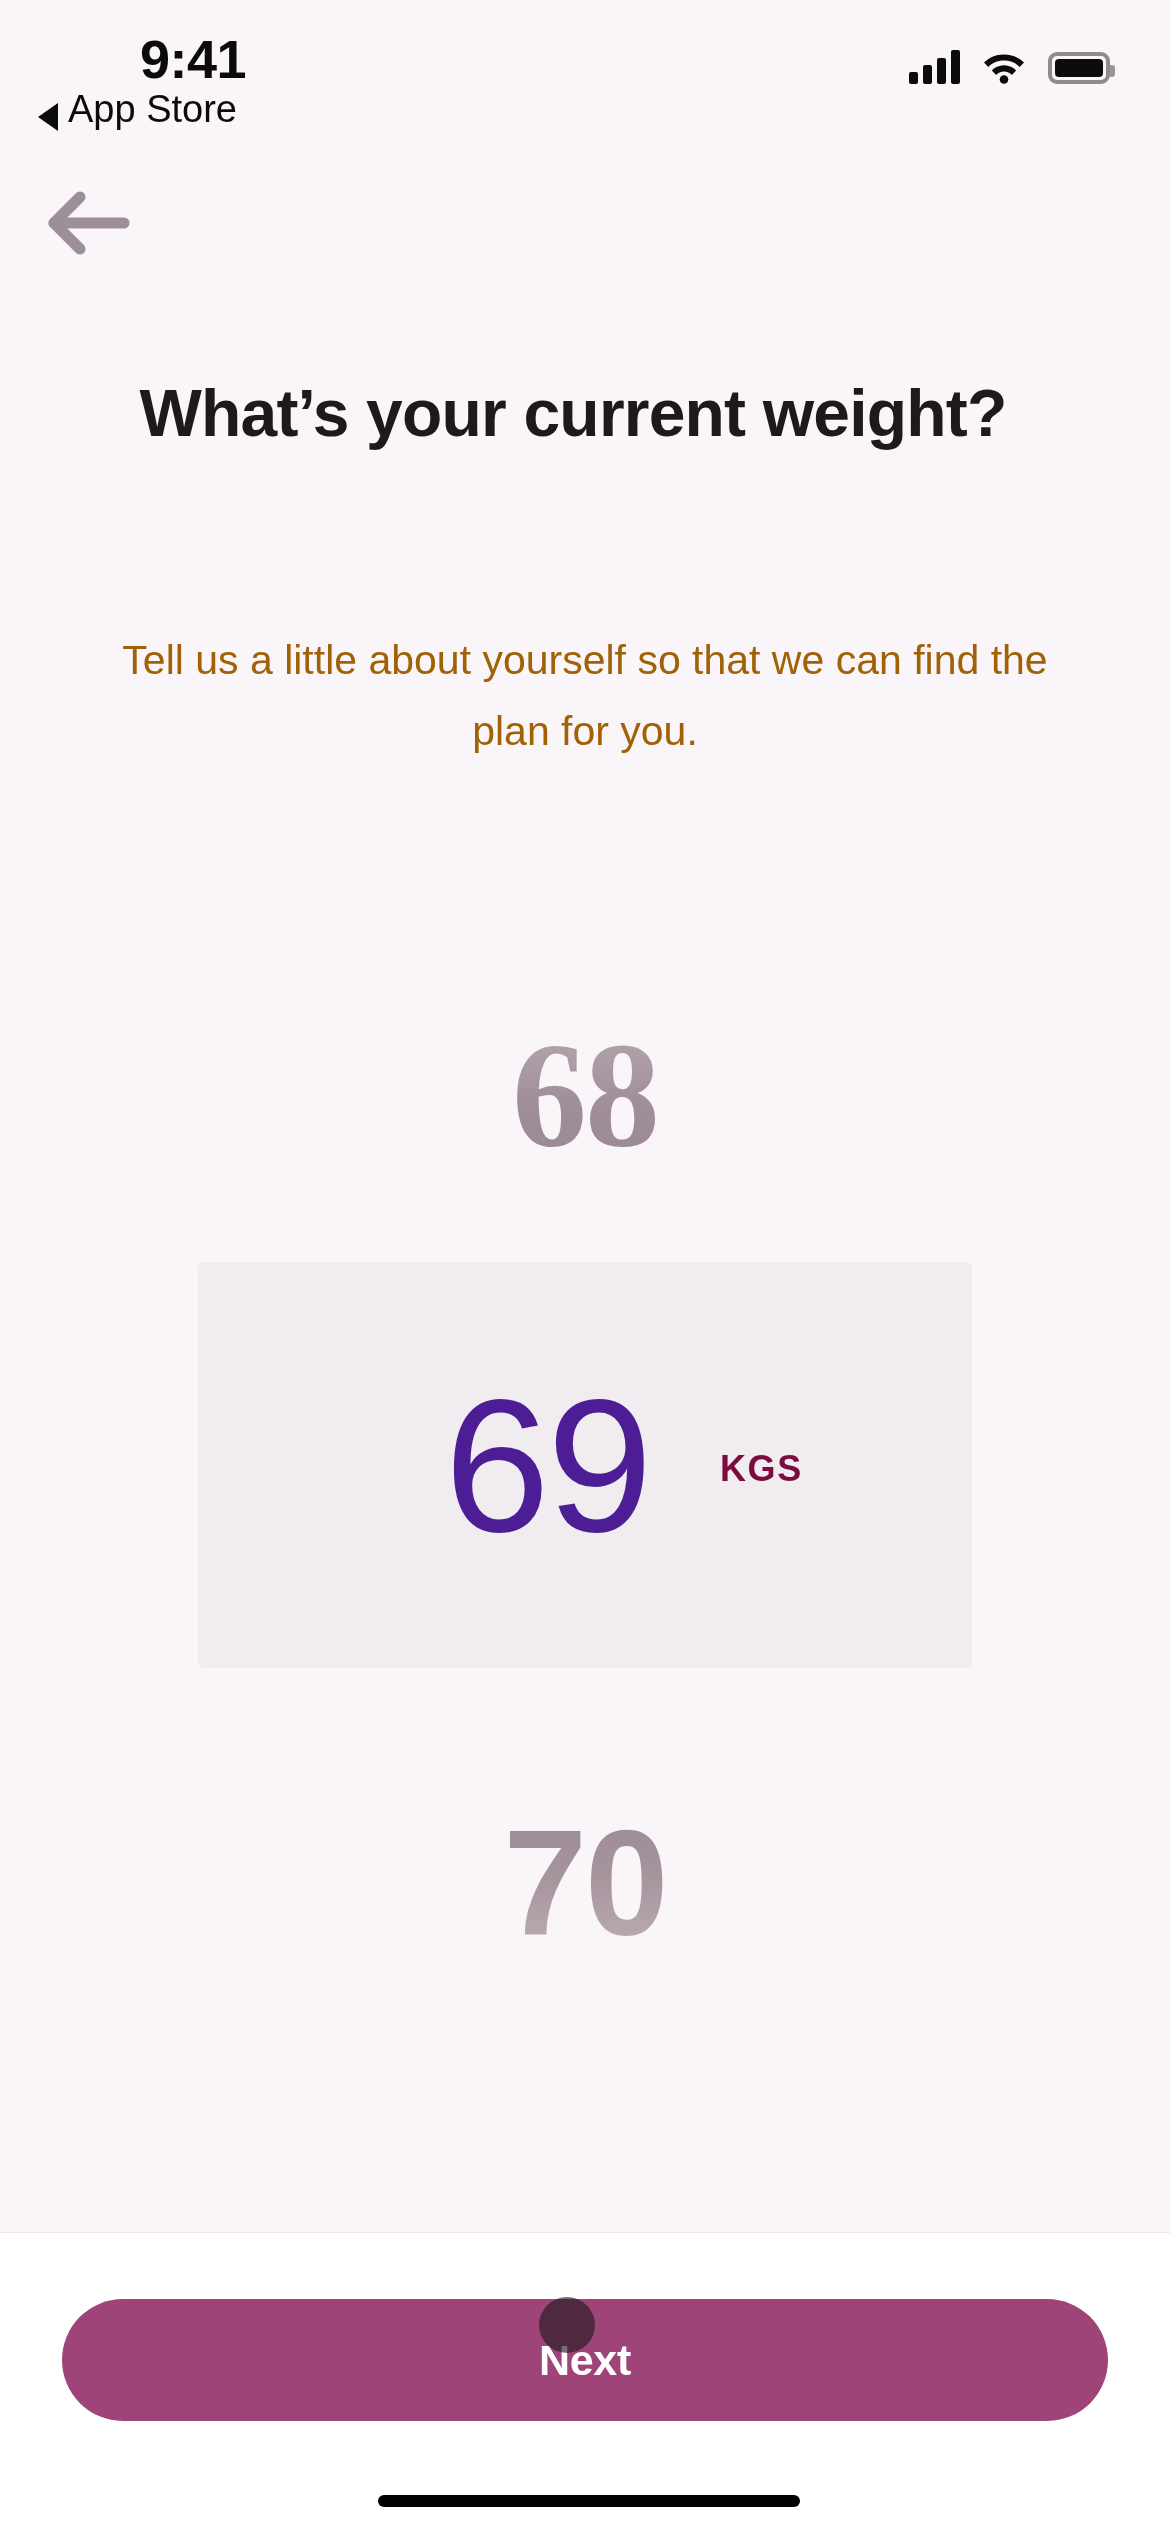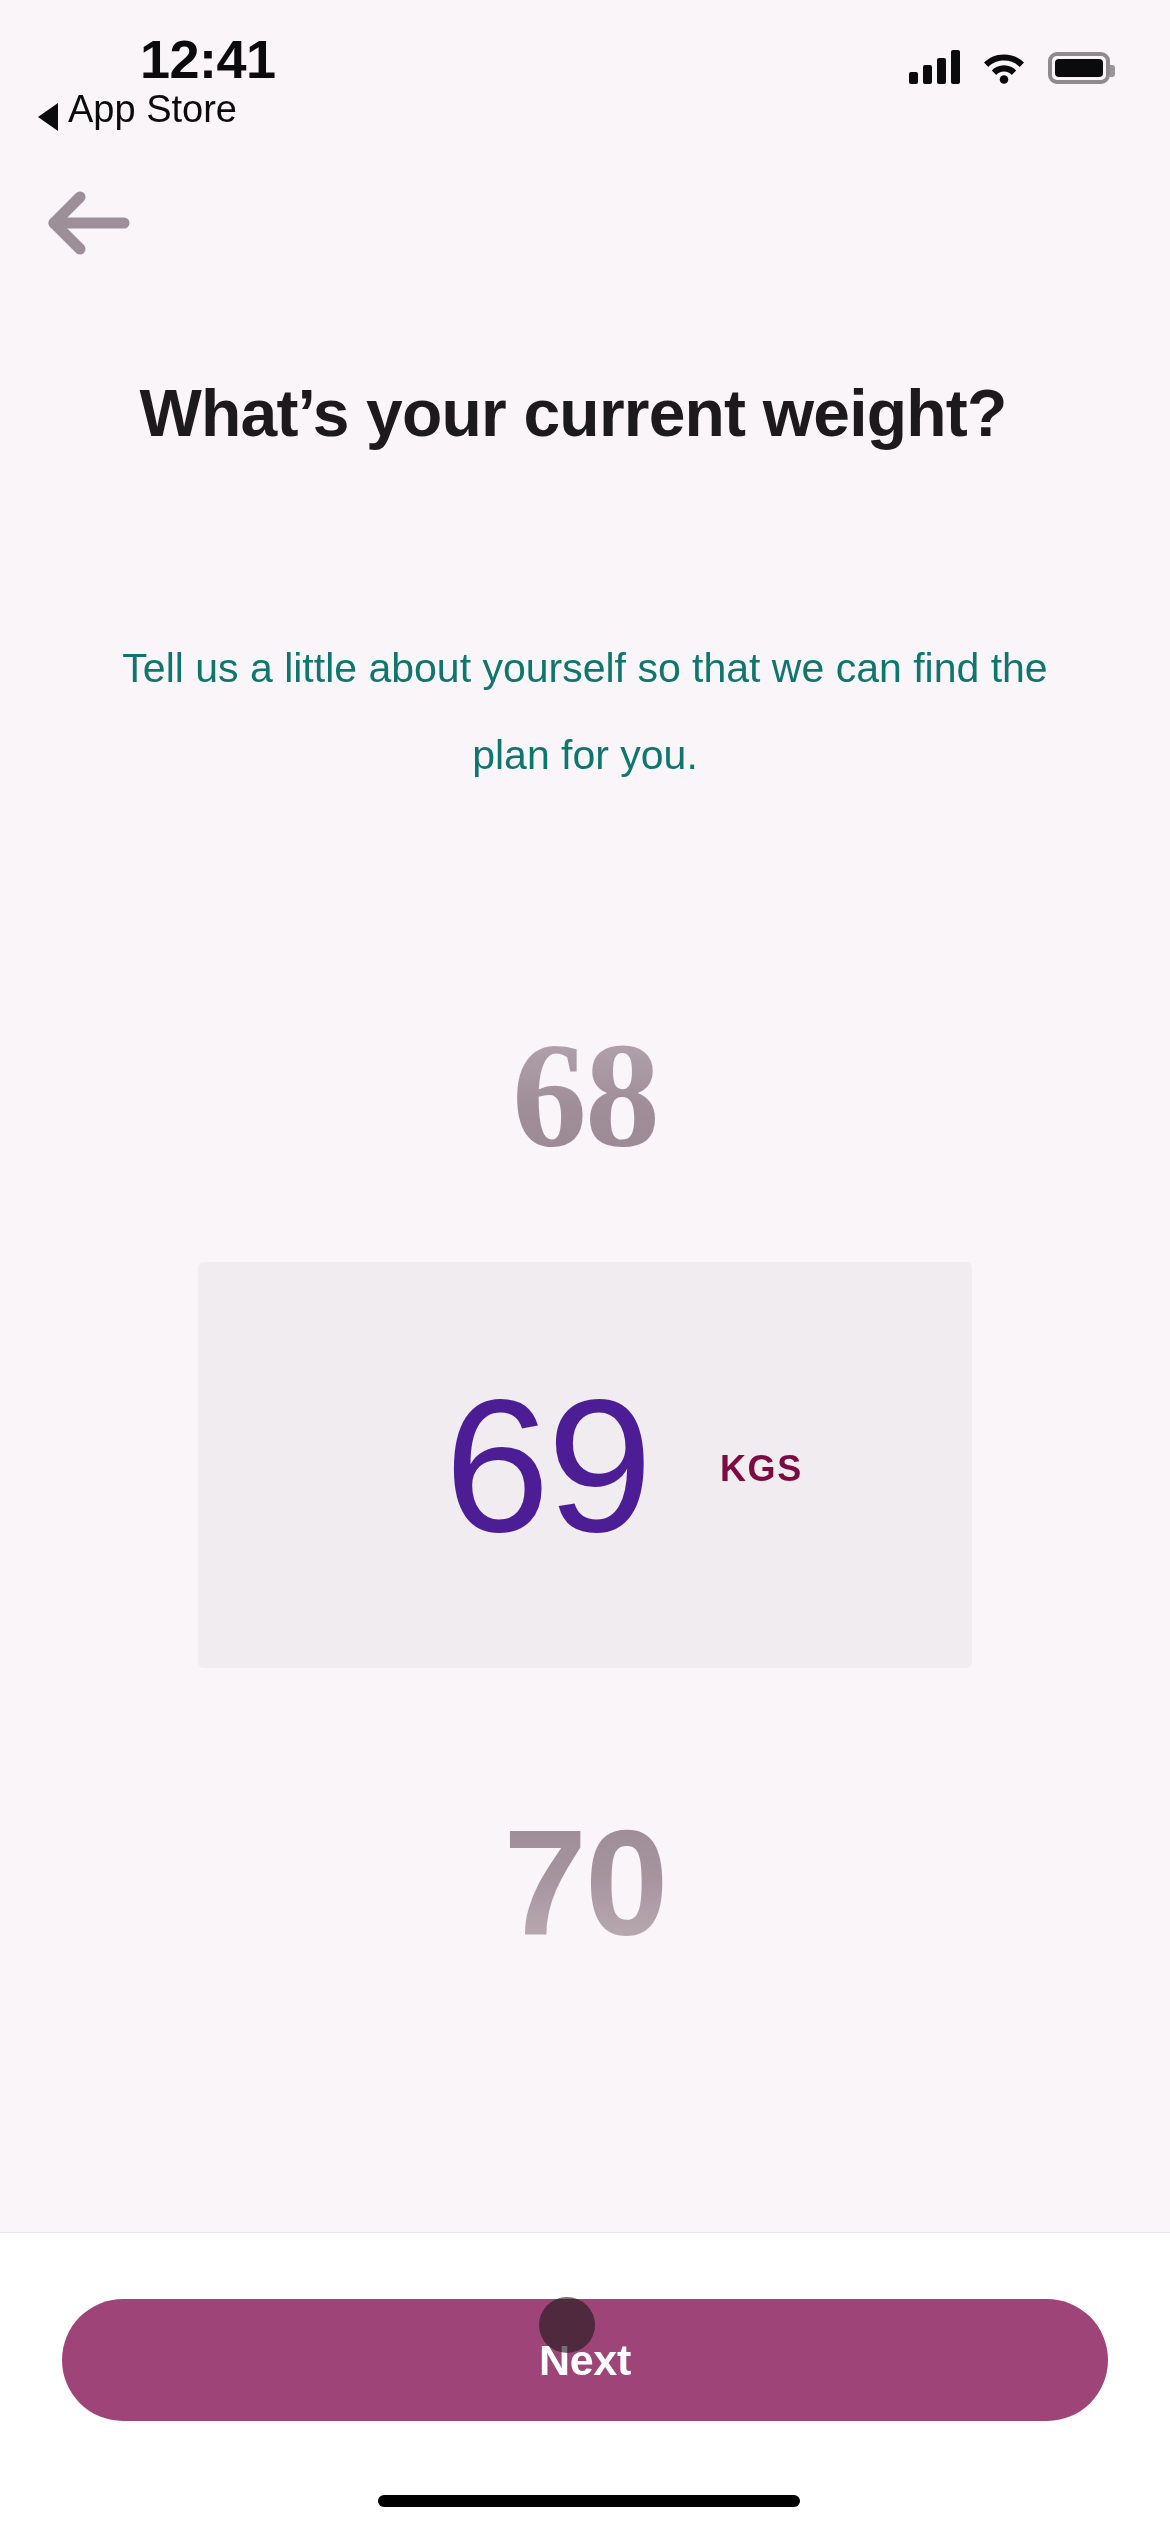--- a/index.html
+++ b/index.html
@@ -136,23 +136,23 @@
     color: #1c1a1d;
     letter-spacing: -0.8px;
   }
   #page-subtitle {
     position: absolute;
     left: 105px;
     top: 625px;
     width: 960px;
     text-align: center;
     font-size: 41px;
-    line-height: 87px;
+    line-height: 71px;
     font-weight: 400;
-    color: #0f766e;
+    color: #a16207;
   }
 
   
   #weight-picker {
     position: absolute;
     left: 0;
     top: 930px;
     width: 1170px;
     height: 1250px;
   }
@@ -281,21 +281,21 @@
     border-radius: 6px;
     background: #000000;
   }
 </style>
 </head>
 <body>
 
 <div id="screen">
 
   <div id="status-bar">
-    <div id="status-time">12:41</div>
+    <div id="status-time">9:41</div>
 
     <div id="status-back-app">
       <div id="status-back-triangle"></div>
       <div id="status-back-label">App Store</div>
     </div>
 
     <div id="status-right">
       <div class="sig-bars">
         <i></i>
           <i></i>

